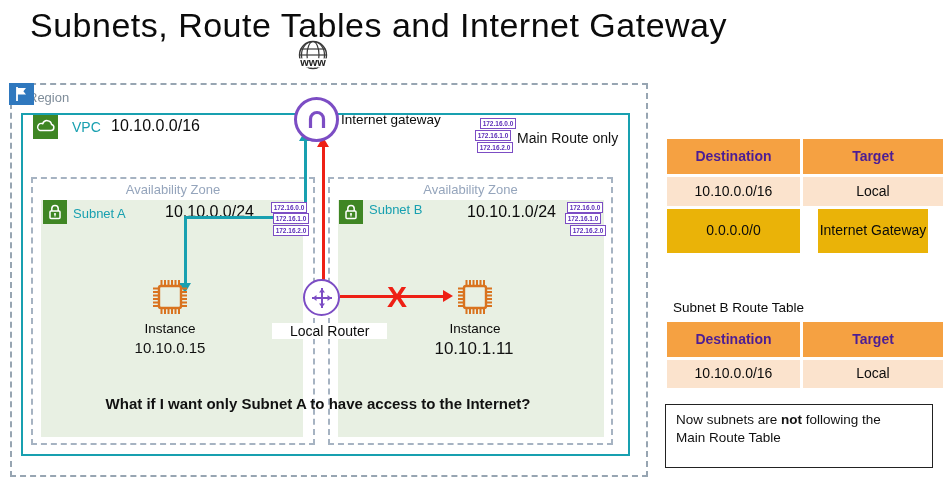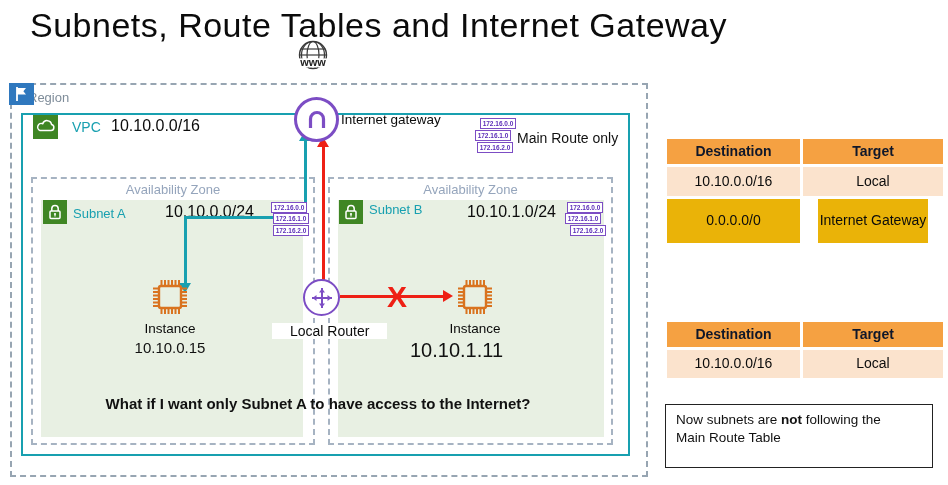--- a/index.html
+++ b/index.html
@@ -25,21 +25,21 @@
   .arr-up-red{border-left:6px solid transparent;border-right:6px solid transparent;border-bottom:10px solid #ee2015;}
   .arr-right-red{border-top:6px solid transparent;border-bottom:6px solid transparent;border-left:10px solid #ee2015;}
   .ipbox{position:absolute;width:36px;height:11px;background:#fff;border:1.5px solid #7c4dc4;
          color:#5b2db8;font-size:6.5px;font-weight:bold;display:flex;align-items:center;
          justify-content:center;z-index:6;box-sizing:border-box;}
   .circle-icon{position:absolute;background:#fff;border-radius:50%;z-index:5;
                display:flex;align-items:center;justify-content:center;box-sizing:border-box;}
   .rt-title{font-size:13.5px;color:#0b0b0b;}
   .rtable{position:absolute;display:grid;grid-template-columns:133px 140px;gap:3px;z-index:2;}
   .cell{display:flex;align-items:center;justify-content:center;font-size:14px;text-align:center;line-height:1.25;}
-  .th{background:#f5a142;color:#0f172a;font-weight:bold;height:25px;}
+  .th{background:#f5a142;color:#4c1d95;font-weight:bold;height:35px;}
   .td-light{background:#fbe3cd;color:#0b0b0b;}
   .td-orange{background:#eab308;color:#0b0b0b;}
   .note-box{position:absolute;border:1.5px solid #222;background:#fff;font-size:13.5px;
             line-height:1.35;box-sizing:border-box;padding:6px 20px 20px 10px;}
   .redx{position:absolute;color:#ee2015;font-weight:bold;font-size:30px;z-index:5;}
   .q-text{font-weight:bold;font-size:15px;text-align:center;z-index:4;}
 </style>
 </head>
 <body>
 
@@ -201,33 +201,34 @@
         <line x1="6" y1="32" x2="11" y2="32"></line>
       <line x1="35" y1="14.5" x2="40" y2="14.5"></line>
         <line x1="35" y1="18" x2="40" y2="18"></line>
       <line x1="35" y1="21.5" x2="40" y2="21.5"></line>
         <line x1="35" y1="25" x2="40" y2="25"></line>
       <line x1="35" y1="28.5" x2="40" y2="28.5"></line>
         <line x1="35" y1="32" x2="40" y2="32"></line>
     </g>
   </svg>
   <div class="abs small-label" style="left:445px;top:321px;width:60px;text-align:center;">Instance</div>
-  <div class="abs" style="left:410px;top:339px;width:80px;text-align:center;font-size:20px;">10.10.1.11</div>
+  <div class="abs" style="left:434px;top:339px;width:80px;text-align:center;font-size:17px;">10.10.1.11</div>
 
   <div class="abs q-text" style="left:62px;top:395px;width:512px;">What if I want only Subnet A to have access to the Internet?</div>
 
   <div class="rtable" style="left:667px;top:139px;">
     <div class="cell th">Destination</div>
     <div class="cell th">Target</div>
     <div class="cell td-light" style="height:29px;">10.10.0.0/16</div>
     <div class="cell td-light" style="height:29px;">Local</div>
     <div class="cell td-orange" style="height:44px;">0.0.0.0/0</div>
     <div class="cell td-orange" style="height:44px;width:110px;justify-self:center;">Internet Gateway</div>
   </div>
 
+  <div class="abs rt-title" style="left:673px;top:300px;">Subnet B Route Table</div>
   <div class="rtable" style="left:667px;top:322px;">
     <div class="cell th">Destination</div>
     <div class="cell th">Target</div>
     <div class="cell td-light" style="height:28px;">10.10.0.0/16</div>
     <div class="cell td-light" style="height:28px;">Local</div>
   </div>
 
   <div class="note-box" style="left:665px;top:404px;width:268px;min-height:46px;">
     <span>Now subnets are </span><span style="font-weight:bold;">not</span><span> following the Main Route Table</span>
   </div>

